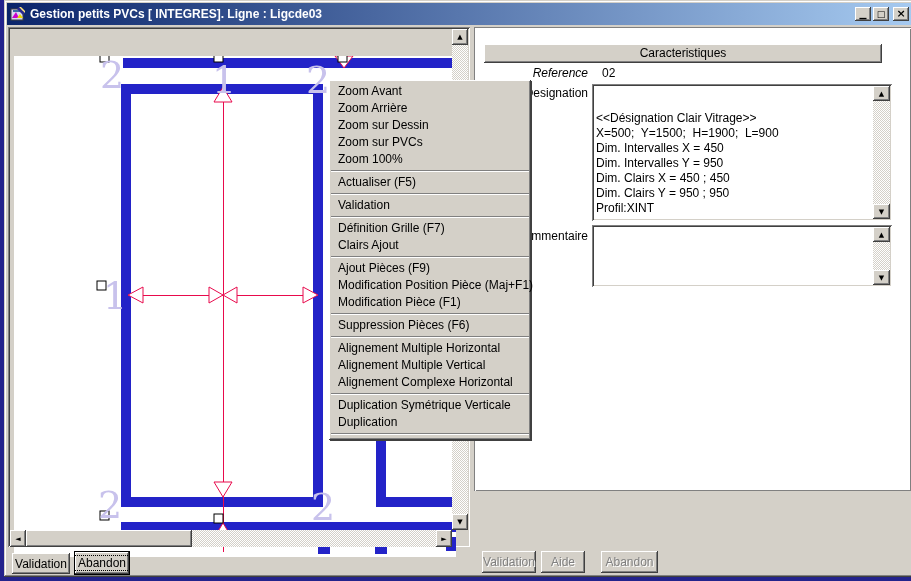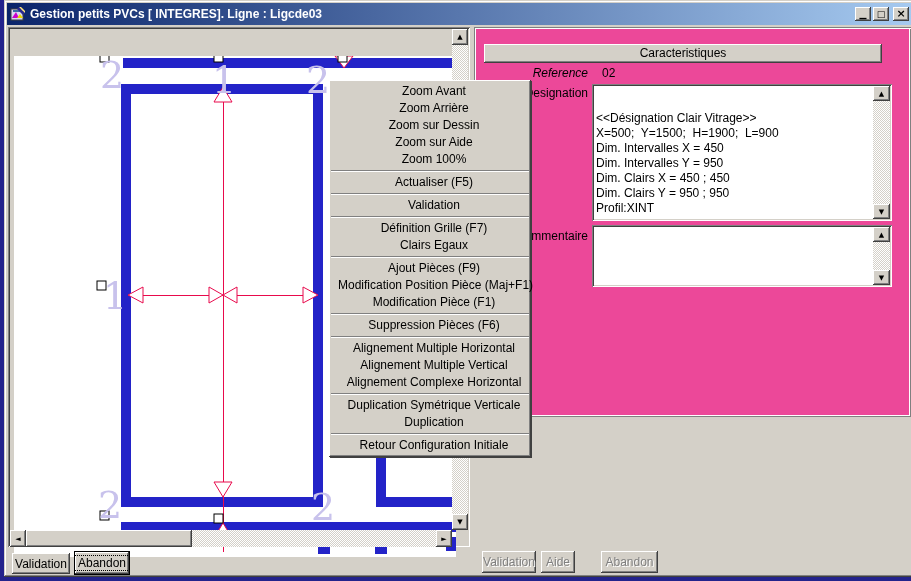--- a/index.html
+++ b/index.html
@@ -70,22 +70,22 @@
   .vscroll { position:absolute; left:448px; top:29px; width:16px; height:501px; }
   .vscroll .up   { left:0; top:0; width:16px; height:16px; }
   .vscroll .down { left:0; bottom:0; width:16px; height:16px; }
   .hscroll { position:absolute; left:6px; top:530px; width:442px; height:17px; }
   .hscroll .left  { left:0; top:0; width:16px; height:17px; }
   .hscroll .right { right:0; top:0; width:16px; height:17px; }
   .hscroll .thumb { position:absolute; left:16px; top:0; width:166px; height:17px; }
 
   
   .right-panel {
-    position:absolute; left:470px; top:27px; width:437px; height:390px;
-    background:#ec4899;
+    position:absolute; left:470px; top:27px; width:437px; height:464px;
+    background:#ffffff;
     box-shadow: inset 1px 1px 0 #808080, inset 2px 2px 0 #ffffff,
                 inset -1px -1px 0 #808080, inset -2px -2px 0 #ffffff;
   }
   .panel-header {
     position:absolute; left:10px; top:17px; width:398px; height:19px;
     text-align:center; line-height:19px;
   }
   .plabel { position:absolute; left:2px; width:112px; text-align:right; }
   .lbl-reference   { top:39px;font-style:italic; }
   .val-reference   { position:absolute; left:128px; top:39px; }
@@ -107,40 +107,40 @@
   .ta-scroll .down { left:0; bottom:0; width:17px; height:15px; }
 
   
   .context-menu {
     position:absolute; left:325px; top:80px; width:202px; z-index:20;
     background:#D4D0C8; padding:3px 1px;
     box-shadow: inset -1px -1px 0 #404040, inset 1px 1px 0 #ffffff,
                 inset -2px -2px 0 #808080, inset 2px 2px 0 #d4d0c8,
                 1px 1px 0 #404040;
   }
-  .menu-item { height:17px; line-height:17px; padding-left:8px; white-space:nowrap;text-align:center; }
+  .menu-item { height:17px; line-height:17px; padding-left:8px; white-space:nowrap; }
   .menu-sep  { height:2px; margin:2px 1px; border-top:1px solid #808080; border-bottom:1px solid #ffffff; }
 
   
   .btn {
     position:absolute; text-align:center; font-size:12px;
     display:flex; align-items:center; justify-content:center;
   }
   .btn.disabled { color:#808080; text-shadow:1px 1px 0 #fff; }
   .btn-validation-left { left:8px;  top:553px; width:58px; height:21px; }
   .btn-abandon-left {
     left:70px; top:551px; width:56px; height:24px;
     border:1px solid #000;
   }
   .btn-abandon-left .inner {
     width:100%; height:100%; display:flex; align-items:center; justify-content:center;
   }
   .btn-abandon-left .focus-rect { border:1px dotted #000; padding:0 3px; }
   .btn-validation-right { left:478px; top:551px; width:54px; height:22px; }
-  .btn-aide             { left:537px; top:551px; width:34px; height:22px; }
+  .btn-aide             { left:537px; top:551px; width:44px; height:22px; }
   .btn-abandon-right    { left:597px; top:551px; width:57px; height:22px; }
 </style>
 </head>
 <body>
 
 <div class="window">
 
   <div class="titlebar">
     <svg width="16" height="16" viewBox="0 0 16 16">
       <rect x="1" y="3" width="12" height="11" fill="#d8d8f0" stroke="#404040" stroke-width="1"></rect>
@@ -253,44 +253,43 @@
         <span class="sbtn raised up">▲</span>
         <span class="sbtn raised down">▼</span>
       </div>
     </div>
   </div>
 
   <div class="context-menu">
       <div class="menu-item">Zoom Avant</div>
       <div class="menu-item">Zoom Arrière</div>
       <div class="menu-item">Zoom sur Dessin</div>
-      <div class="menu-item">Zoom sur Aide</div>
+      <div class="menu-item">Zoom sur PVCs</div>
       <div class="menu-item">Zoom 100%</div>
       <div class="menu-sep"></div>
       <div class="menu-item">Actualiser (F5)</div>
       <div class="menu-sep"></div>
       <div class="menu-item">Validation</div>
       <div class="menu-sep"></div>
       <div class="menu-item">Définition Grille  (F7)</div>
-      <div class="menu-item">Clairs Egaux</div>
+      <div class="menu-item">Clairs Ajout</div>
       <div class="menu-sep"></div>
       <div class="menu-item">Ajout Pièces  (F9)</div>
       <div class="menu-item">Modification Position Pièce (Maj+F1)</div>
       <div class="menu-item">Modification Pièce (F1)</div>
       <div class="menu-sep"></div>
       <div class="menu-item">Suppression Pièces  (F6)</div>
       <div class="menu-sep"></div>
       <div class="menu-item">Alignement Multiple Horizontal</div>
       <div class="menu-item">Alignement Multiple Vertical</div>
       <div class="menu-item">Alignement Complexe Horizontal</div>
       <div class="menu-sep"></div>
       <div class="menu-item">Duplication Symétrique Verticale</div>
       <div class="menu-item">Duplication</div>
       <div class="menu-sep"></div>
-      <div class="menu-item">Retour Configuration Initiale</div>
     </div>
 
   <div class="btn raised btn-validation-left">Validation</div>
   <div class="btn btn-abandon-left">
     <span class="inner raised">
       <span class="focus-rect">Abandon</span>
     </span>
   </div>
 
   <div class="btn raised disabled btn-validation-right">Validation</div>

